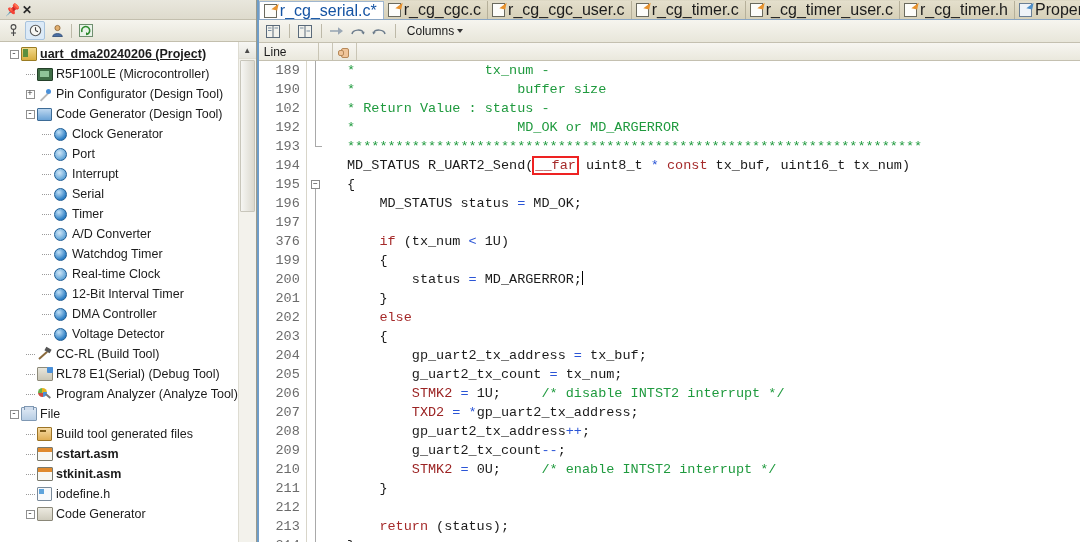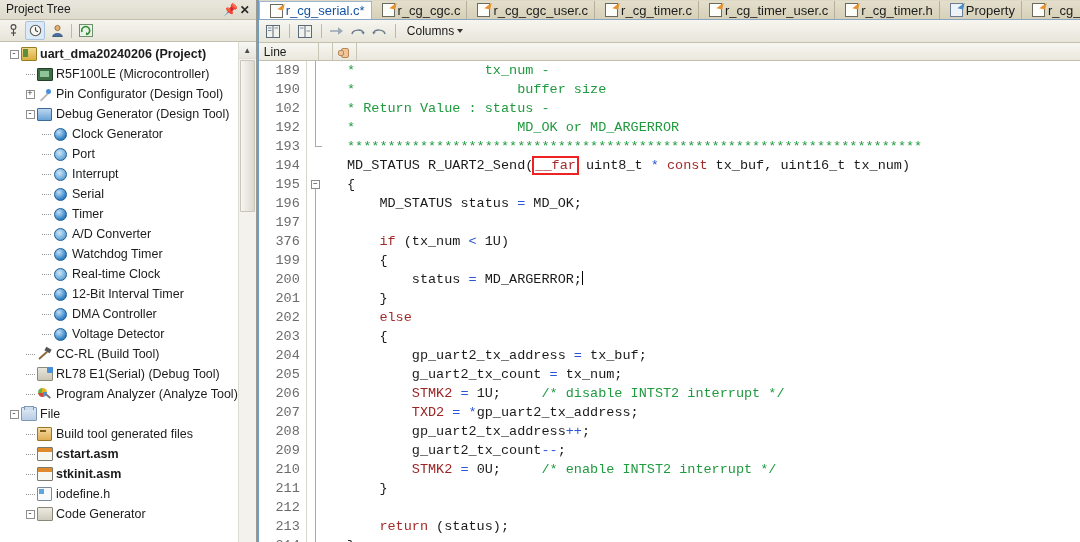--- a/index.html
+++ b/index.html
@@ -82,21 +82,21 @@
     width:9px;height:9px;border:1px solid #8f8f8f;background:#fff;
     display:flex;align-items:center;justify-content:center;
     font-size:9px;line-height:7px;color:#333;box-sizing:border-box;
   }
   .node .ico{
     width:17px;flex:0 0 17px;height:16px;margin-right:3px;
     display:flex;align-items:center;justify-content:center;
   }
   .node .lbl{line-height:20px;}
   .node .lbl.bold{font-weight:bold;}
-  .node .lbl.ul{}
+  .node .lbl.ul{text-decoration:underline;}
 
   .ind{flex:0 0 auto;}
 
   
   .ic-proj{width:14px;height:12px;background:linear-gradient(#f2d98a,#d8ae3f);border:1px solid #9a7c23;border-radius:1px;position:relative;}
   .ic-proj::after{content:"";position:absolute;left:1px;top:1px;width:5px;height:8px;background:#5b8f3e;}
   .ic-mcu{width:14px;height:11px;background:#3f6d46;border:1px solid #24402a;border-radius:1px;position:relative;}
   .ic-mcu::after{content:"";position:absolute;left:2px;top:2px;width:9px;height:6px;background:#8fc398;}
   .ic-pin{width:14px;height:13px;position:relative;}
   .ic-pin::before{content:"";position:absolute;left:1px;top:8px;width:11px;height:2px;background:#b8b8b8;transform:rotate(-45deg);}
@@ -130,21 +130,21 @@
     border-left:2px solid #6f9dc8;
   }
   .tabbar{
     height:19px;flex:0 0 19px;
     background:linear-gradient(to bottom,#ded9c5 0%,#d3cdb5 100%);
     display:flex;align-items:flex-end;overflow:hidden;
     border-bottom:1px solid #8aa6c4;
   }
   .tab{
     height:18px;display:flex;align-items:center;gap:3px;
-    padding:0 6px 0 10px;font-size:13px;color:#1c1c1c;white-space:nowrap;
+    padding:0 6px 0 4px;font-size:16px;color:#1c1c1c;white-space:nowrap;
     background:linear-gradient(to bottom,#e4dfcc,#d6d0b8);
     border-right:1px solid #b6b09a;
     box-sizing:border-box;
   }
   .tab.active{
     background:#ffffff;color:#1453a3;
     border-right:1px solid #9fb6cf;
     border-top:1px solid #9fb6cf;
     border-left:1px solid #9fb6cf;
   }
@@ -232,21 +232,20 @@
     vertical-align:-2px;margin-left:0px;
   }
 </style>
 </head>
 <body>
 
 <div class="app">
 
   <div class="tree-panel">
     <div class="tree-header">
-      <span class="tree-title">Project Tree</span>
       <span class="hdr-btn">
           <span class="pin-glyph">📌</span>
         </span>
       <span class="hdr-btn">
           <span class="close-glyph">✕</span>
         </span>
     </div>
 
     <div class="tree-toolbar">
       <span class="tb-ic">
@@ -312,21 +311,21 @@
             <span class="lbl">Pin Configurator (Design Tool)</span>
           </div>
           <div class="node">
             <span class="ind" style="width: 24px;"></span>
             <span class="tw">
               <span class="box">-</span>
             </span>
             <span class="ico">
               <span class="ic-cg"></span>
             </span>
-            <span class="lbl">Debug Generator (Design Tool)</span>
+            <span class="lbl">Code Generator (Design Tool)</span>
           </div>
           <div class="node">
             <span class="ind" style="width: 40px;"></span>
             <span class="tw">
               <span style="display:block;width:9px;height:1px;background:repeating-linear-gradient(to right,#9a9a9a 0 1px,transparent 1px 2px);"></span>
             </span>
             <span class="ico">
               <span class="ic-ball"></span>
             </span>
             <span class="lbl">Clock Generator</span>

